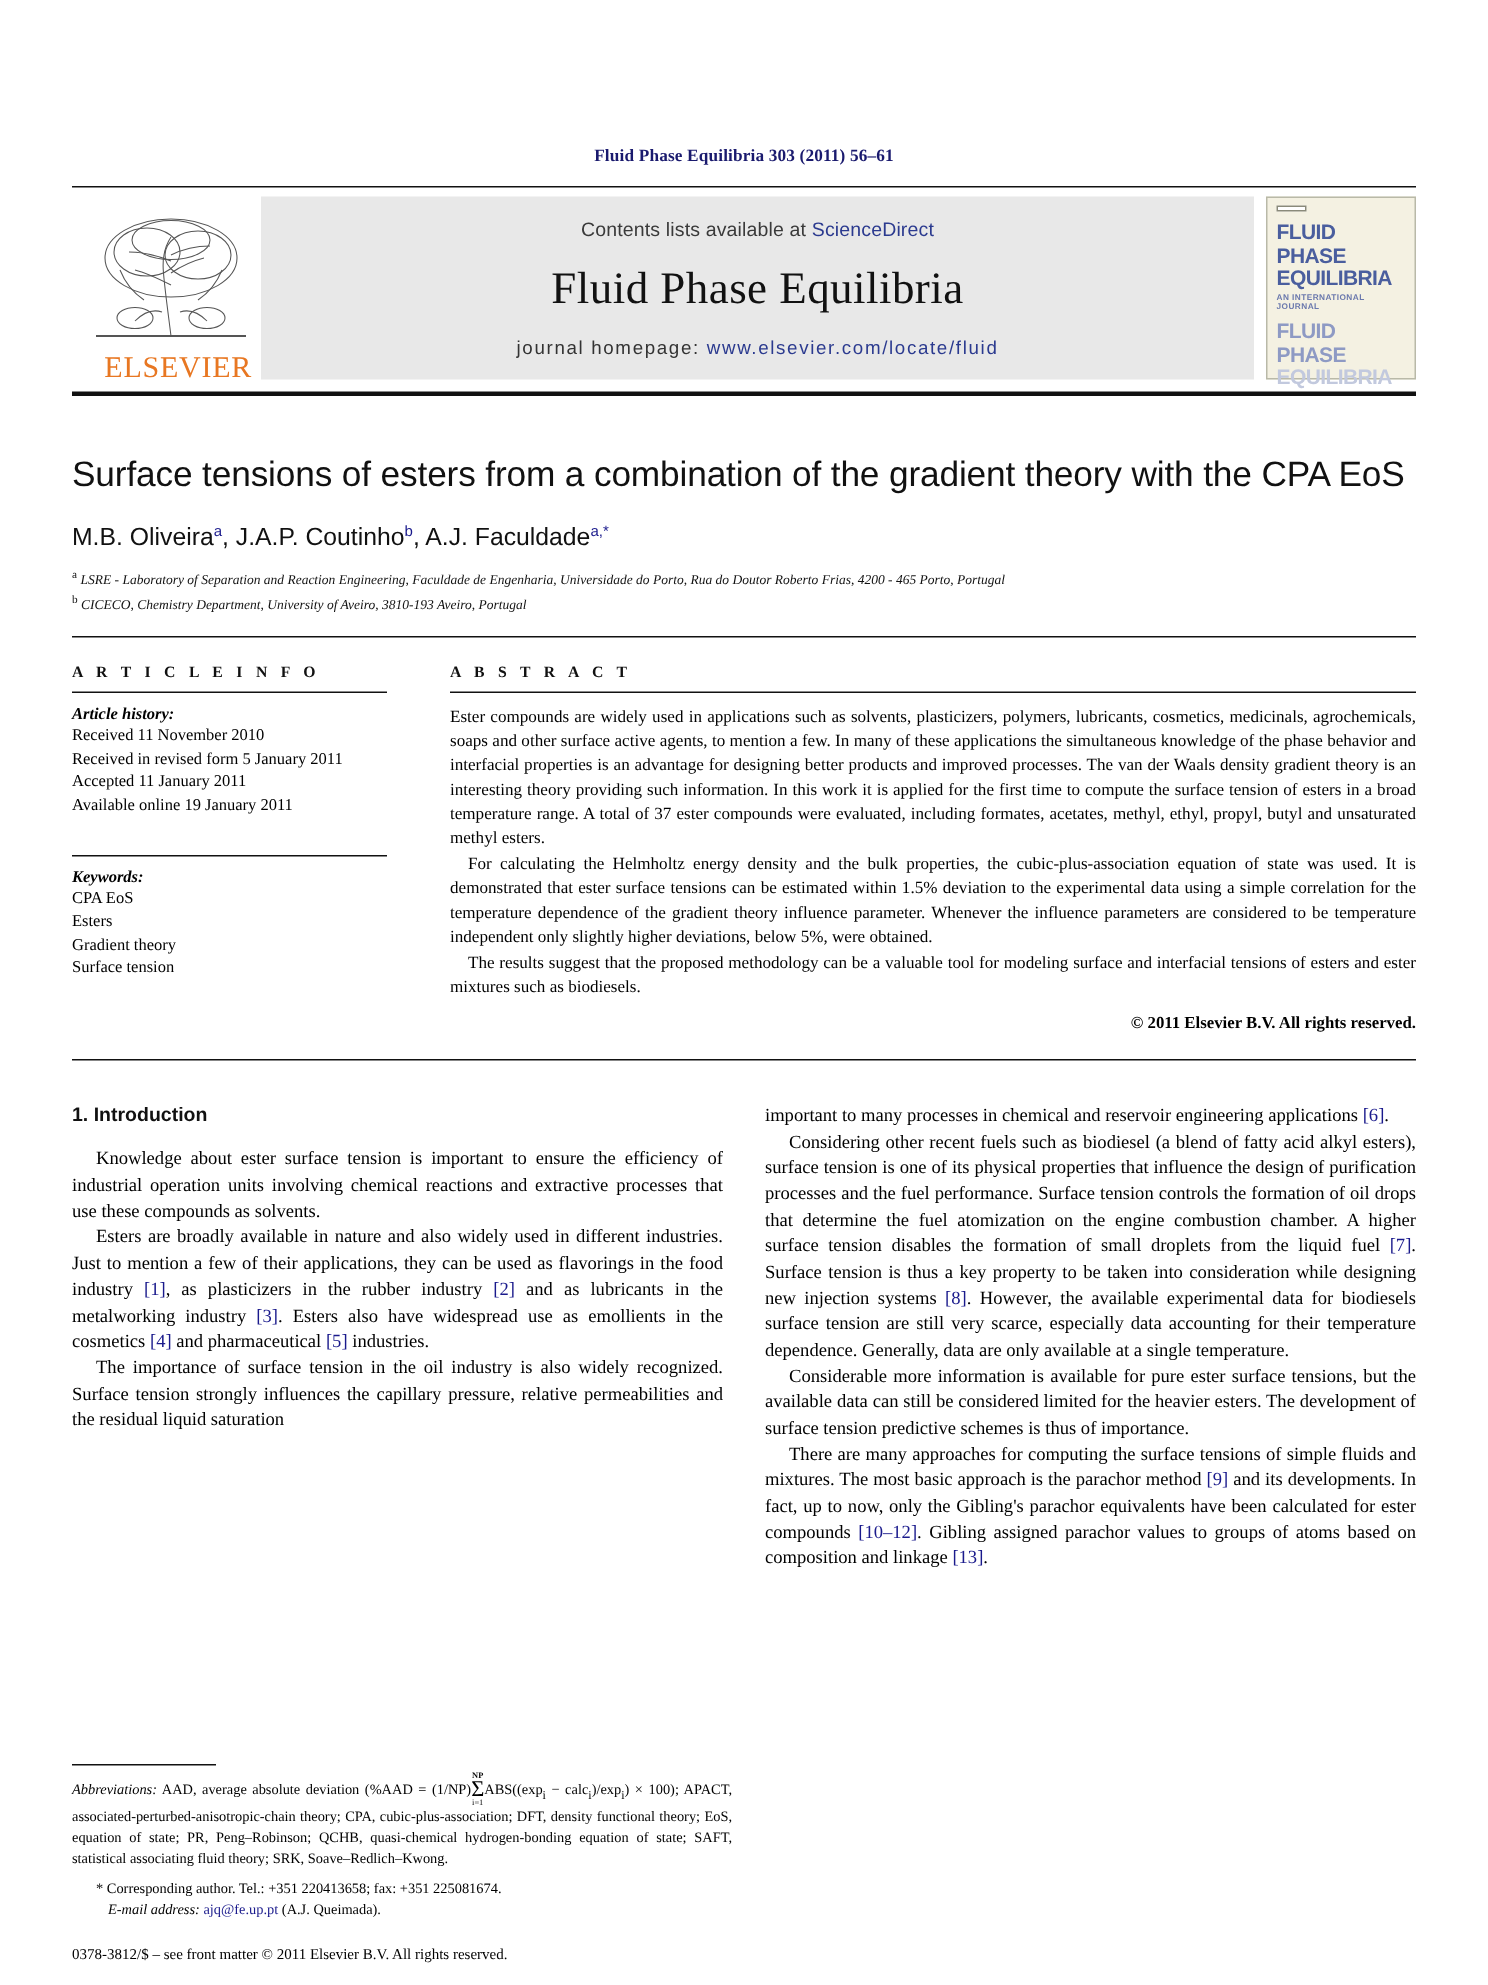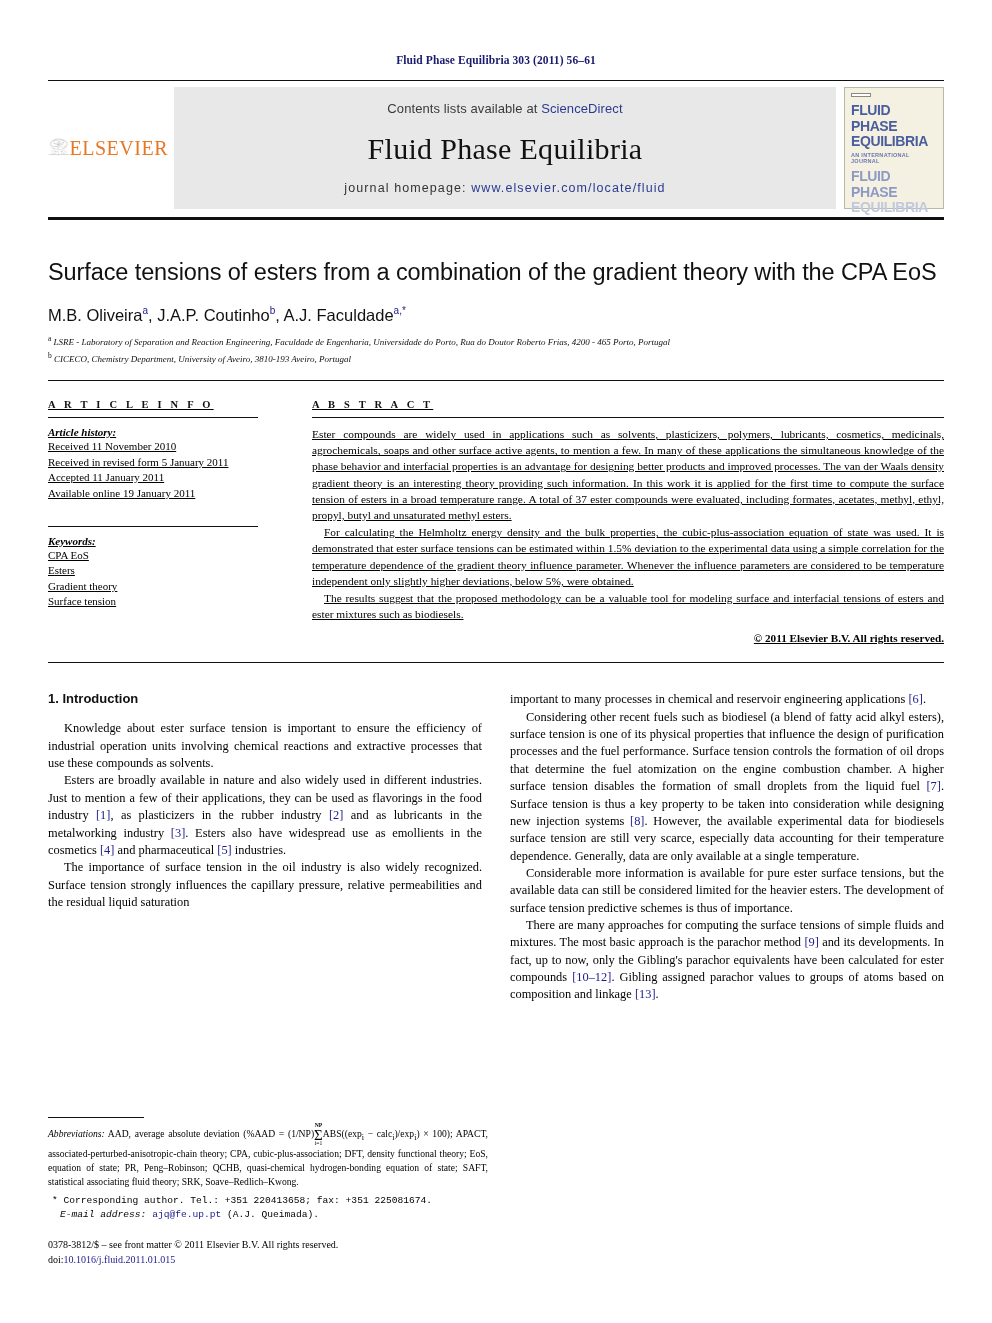--- a/index.html
+++ b/index.html
@@ -18,41 +18,42 @@
 
   
   .running-head {
     text-align: center;
     font-family: "Liberation Serif", serif;
     font-weight: bold;
     font-size: 11.5px;
     color: #1a1a6e;
     letter-spacing: 0.1px;
     padding-top: 54px;
+    margin-top: 44px;
   }
 
   .rule-top {
     border-top: 1.6px solid #111;
     margin-top: 14px;
   }
 
   
   .masthead {
     display: flex;
     align-items: stretch;
     height: 130px;
     margin-top: 2px;
   }
   .elsevier-logo {
     width: 120px;
     flex: 0 0 120px;
     display: flex;
-    flex-direction: row;
+    flex-direction: column;
     justify-content: flex-end;
-    align-items: center;
+    align-items: flex-end;
     padding-bottom: 2px;
   }
   .tree-box { width: 108px; height: 96px; }
   .elsevier-word {
     font-family: "Liberation Serif", serif;
     font-size: 20px;
     letter-spacing: 0.5px;
     color: #e87722;
     line-height: 1;
     margin-top: 1px;
@@ -168,22 +169,21 @@
     margin-top: 9px;
   }
   .affil sup { font-style: normal; font-size: 7.5px; }
 
   .rule-mid { border-top: 1.3px solid #111; margin-top: 14px; }
 
   
   .info-abstract {
     display: flex;
     padding-top: 18px;
-    gap: 12px;
-    text-decoration: underline;
+    gap: 0;
   }
   .col-info { width: 240px; flex: 0 0 240px; padding-right: 30px; }
   .col-abs  { flex: 1; padding-left: 12px; }
 
   .sec-head {
     font-family: "Liberation Serif", serif;
     font-weight: bold;
     font-size: 10.5px;
     letter-spacing: 3.2px;
     color: #111;
@@ -252,26 +252,27 @@
   .footnote-wrap { position: absolute; bottom: 56px; left: 48px; width: 440px; }
   .fn-rule { border-top: 1px solid #111; width: 96px; margin-bottom: 5px; }
   .fn {
     font-family: "Liberation Serif", serif;
     font-size: 9.6px;
     line-height: 1.44;
     text-align: justify;
   }
   .fn i { font-style: italic; }
   .fn-corr {
-    font-family: Liberation Mono, monospace;
+    font-family: Liberation Serif, serif;
     font-size: 9.6px;
     line-height: 1.44;
     margin-top: 6px;
     padding-left: 10px;
     text-indent: -6px;
+    margin-left: 12px;
   }
   .fn-email { color: #1a1a8c; }
   .issn {
     font-family: "Liberation Serif", serif;
     font-size: 10px;
     line-height: 1.45;
     margin-top: 16px;
   }
   .doi-link { color: #1a1a8c; }
   .sumblk { display: inline-block; vertical-align: middle; text-align: center; font-size: 9.6px; line-height: 1; }
@@ -405,17 +406,16 @@
     <div class="fn">
       <i>Abbreviations:</i>
       <span>AAD, average absolute deviation (%AAD = (1/NP)</span><span class="sumblk"><span class="top">NP</span><span class="big">Σ</span><span class="bot">i=1</span></span><span>ABS((exp</span><sub>i</sub><span> − calc</span><sub>i</sub><span>)/exp</span><sub>i</sub><span>) × 100); APACT, associated-perturbed-anisotropic-chain theory; CPA, cubic-plus-association; DFT, density functional theory; EoS, equation of state; PR, Peng–Robinson; QCHB, quasi-chemical hydrogen-bonding equation of state; SAFT, statistical associating fluid theory; SRK, Soave–Redlich–Kwong.</span>
     </div>
     <div class="fn-corr">
       <div>* Corresponding author. Tel.: +351 220413658; fax: +351 225081674.</div>
       <div style="padding-left:8px"><i>E-mail address:</i> <span class="fn-email">ajq@fe.up.pt</span> <span>(A.J. Queimada).</span></div>
     </div>
     <div class="issn">
       <div>0378-3812/$ – see front matter © 2011 Elsevier B.V. All rights reserved.</div>
-      <div><span>doi:</span><span class="doi-link">10.1016/j.fluid.2011.01.015</span></div>
     </div>
   </div>
 
 </div>
 
 </body></html>

